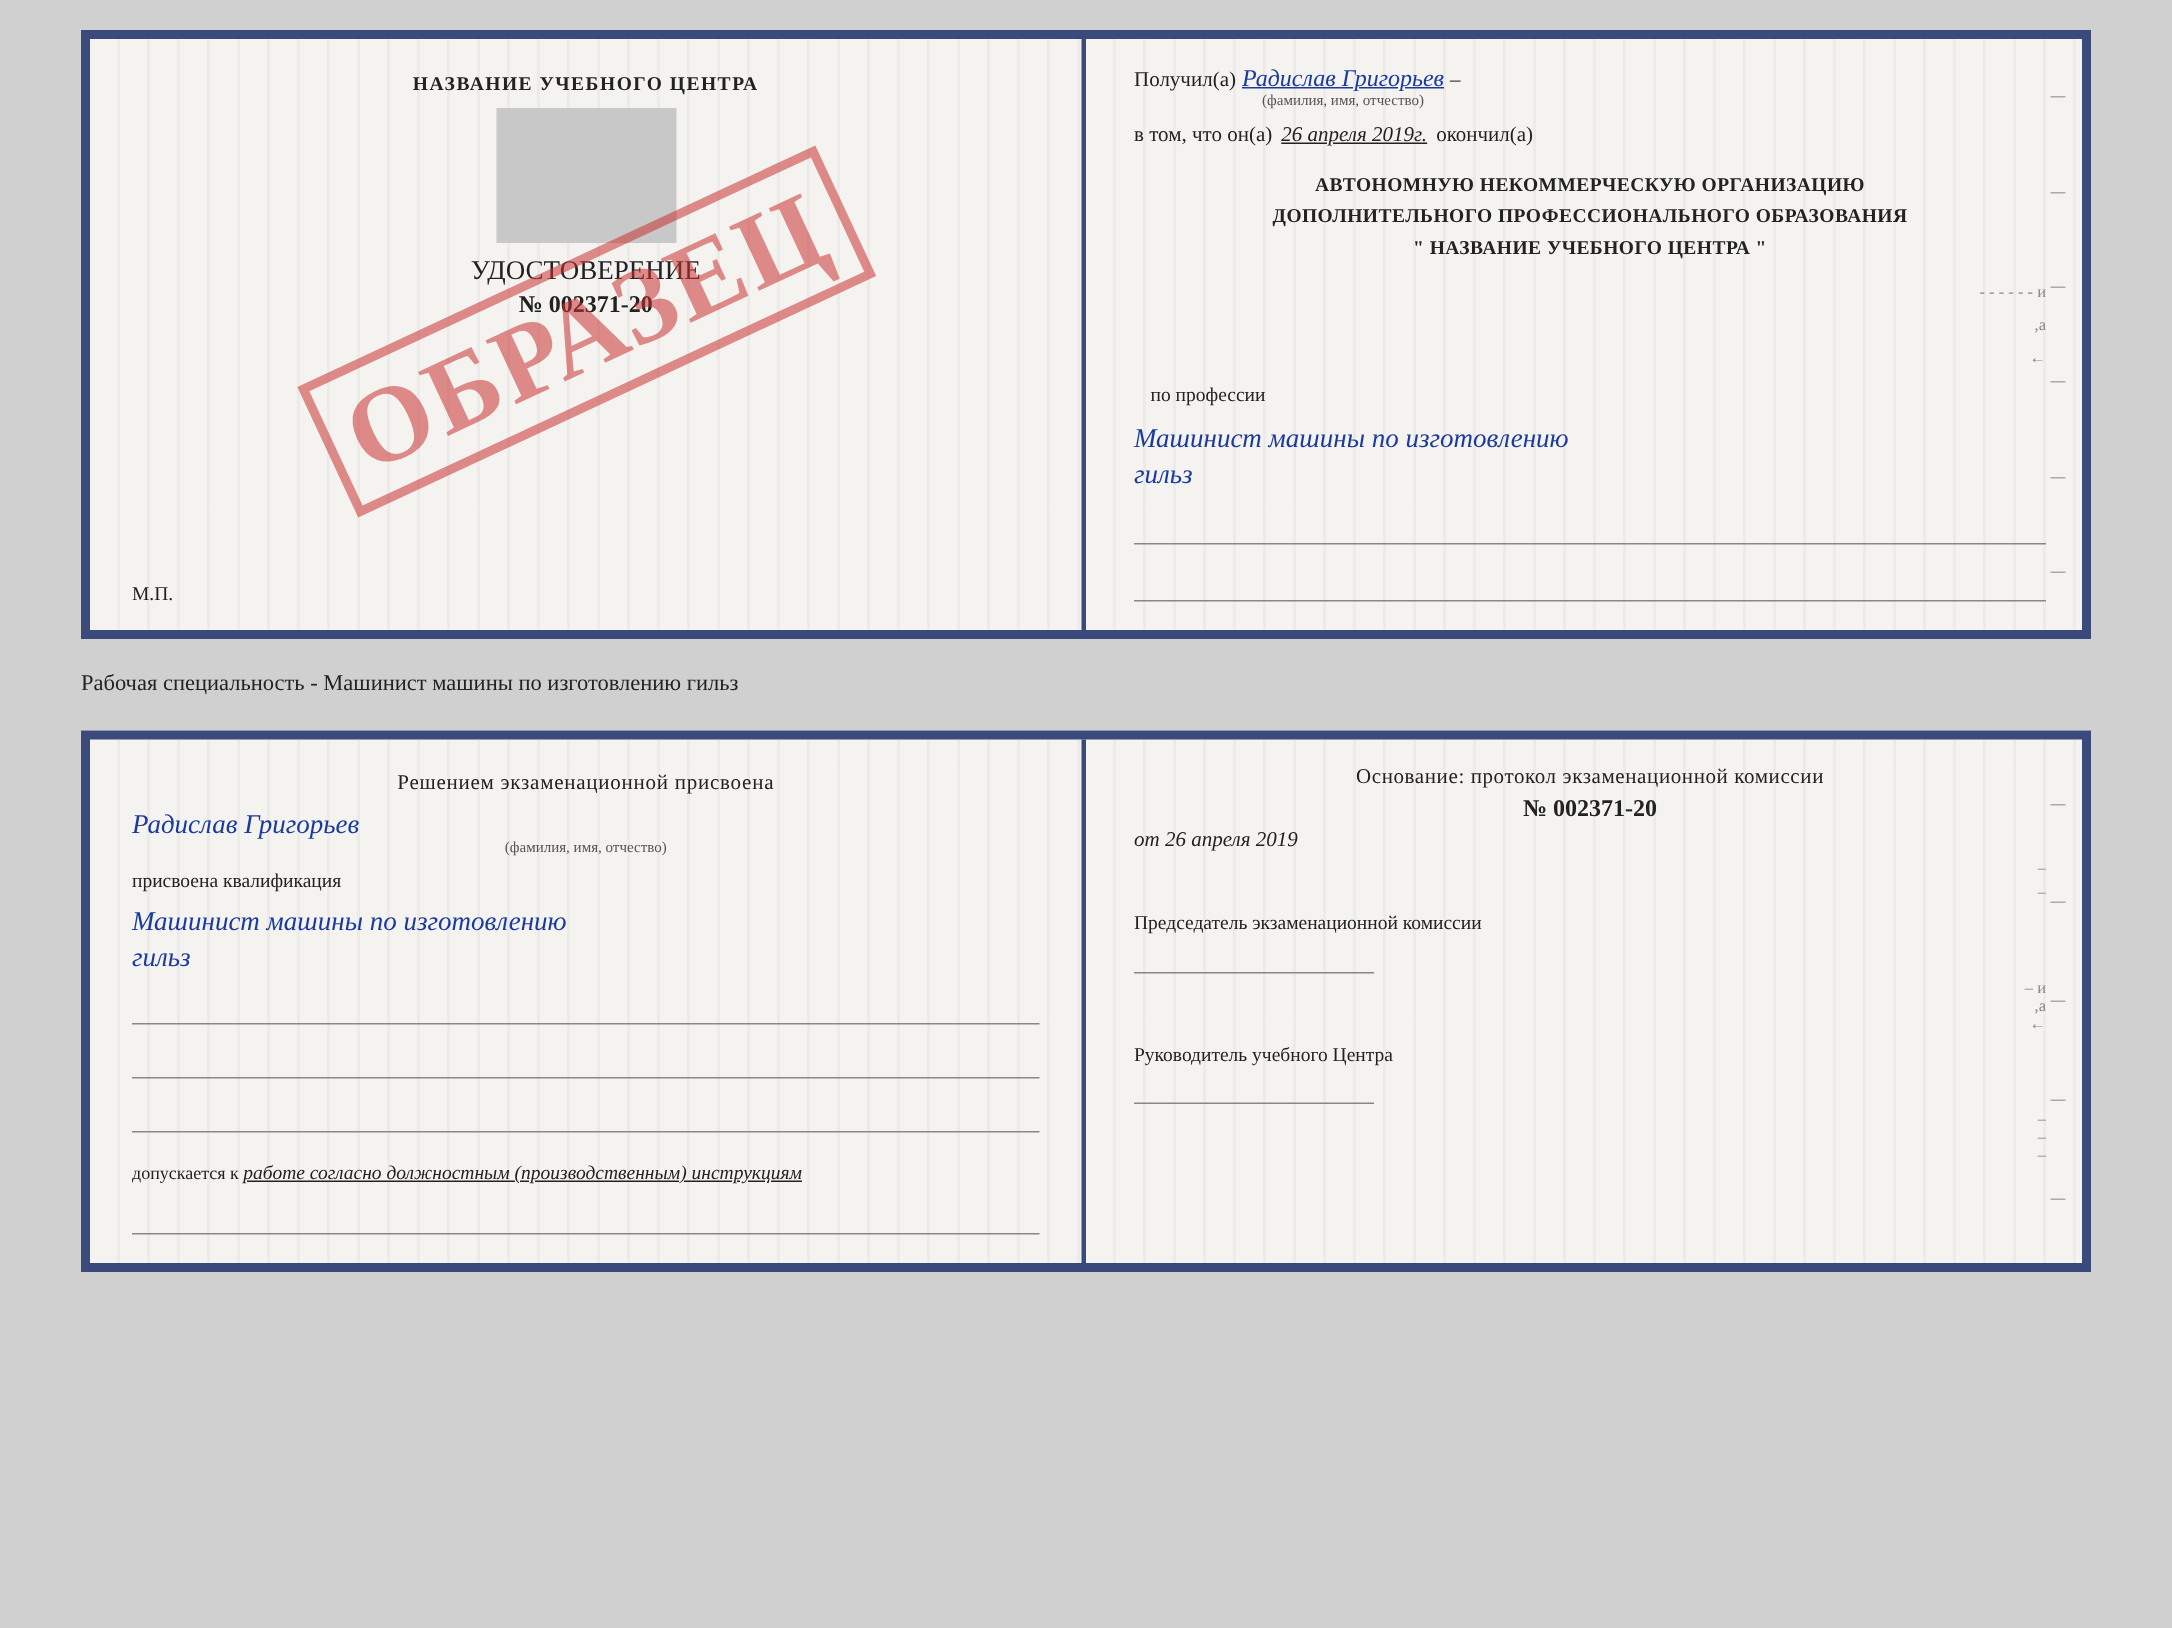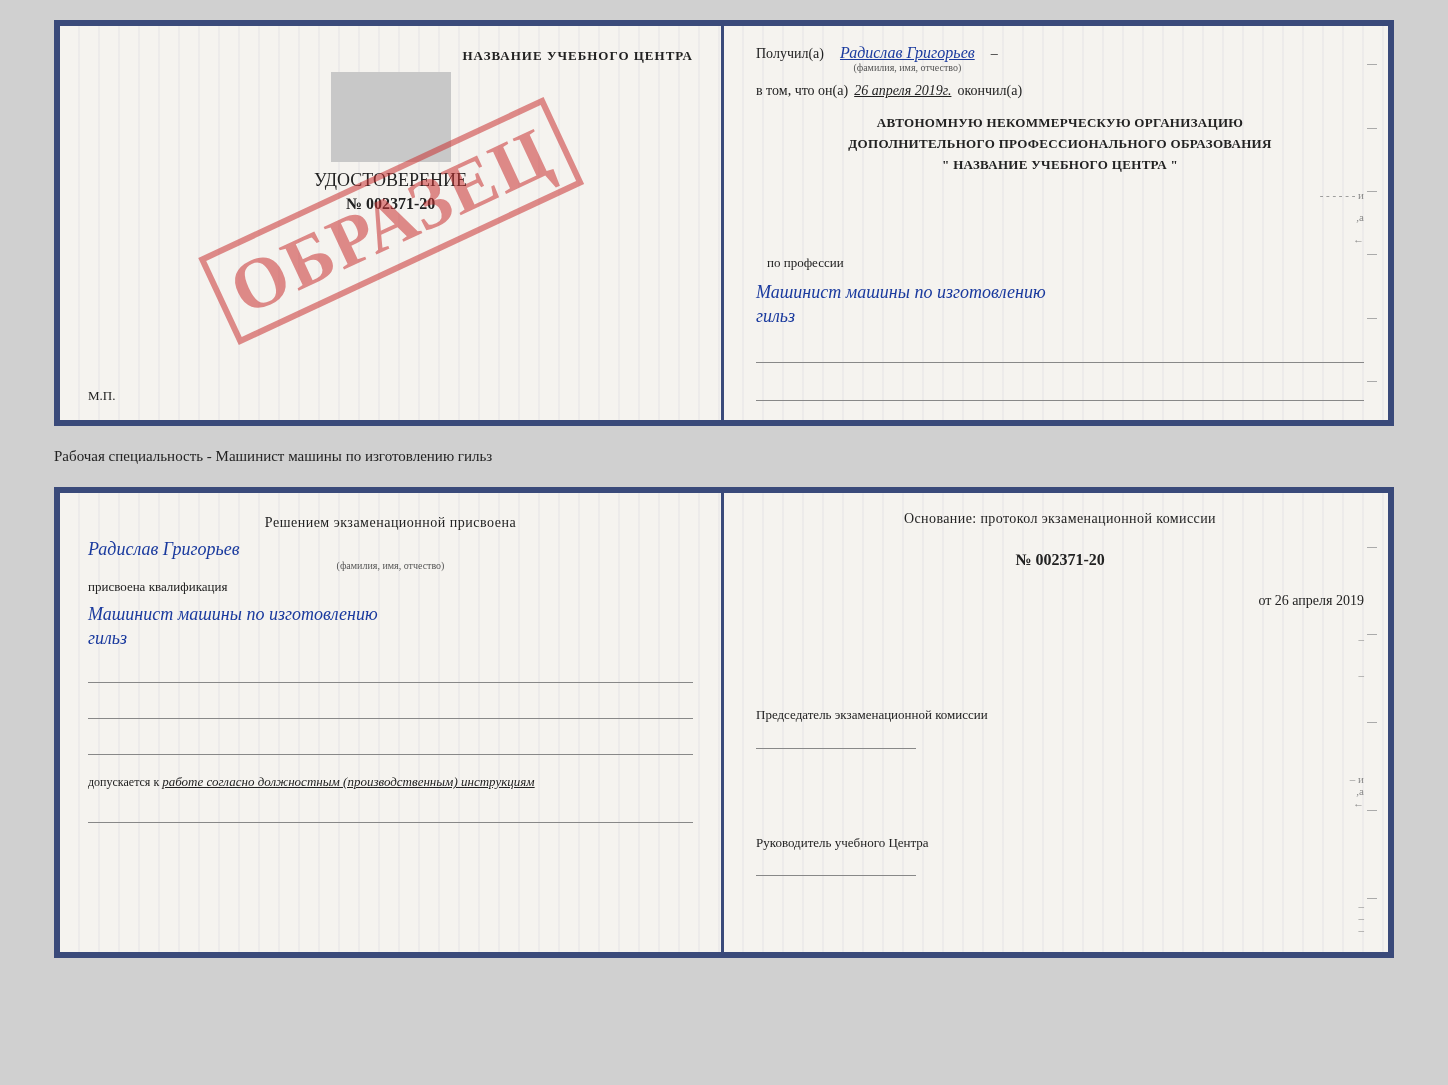--- a/index.html
+++ b/index.html
@@ -79,21 +79,21 @@
       padding: 10px 0;
     }
     .v-mark {
       width: 10px;
       height: 1px;
       background: #aaa;
     }
 
     
     .center-title {
-      text-align: right;
+      text-align: center;
       font-size: 13px;
       font-weight: bold;
       letter-spacing: 1px;
       color: #222;
       margin-bottom: 8px;
     }
 
     .gray-photo-box {
       width: 120px;
       height: 90px;
@@ -143,21 +143,21 @@
       padding: 6px 12px;
       line-height: 1;
     }
 
     
     .received-line {
       font-size: 14px;
       color: #222;
       display: flex;
       align-items: baseline;
-      gap: 16px;
+      gap: 4px;
       flex-wrap: wrap;
     }
     .received-name {
       font-size: 16px;
       color: #1a3a9e;
       font-style: italic;
       text-decoration: underline;
       font-family: 'Palatino Linotype', serif;
     }
     .small-label {
@@ -236,21 +236,21 @@
         rgba(180,180,200,0.13) 20px
       );
     }
 
     .bottom-right {
       width: 50%;
       padding: 18px 24px 16px 32px;
       position: relative;
       display: flex;
       flex-direction: column;
-      gap: 24px;
+      gap: 4px;
       background: repeating-linear-gradient(
         90deg,
         transparent,
         transparent 18px,
         rgba(180,180,200,0.13) 18px,
         rgba(180,180,200,0.13) 20px
       );
     }
 
     .decision-title {
@@ -306,21 +306,22 @@
     }
     .protocol-number {
       font-size: 16px;
       color: #222;
       text-align: center;
       font-weight: bold;
     }
     .protocol-date {
       font-size: 14px;
       color: #222;
-      text-align: right;
+      text-align: left;
+      font-style: italic;
     }
     .chairman-block {
       font-size: 13px;
       color: #222;
       line-height: 1.5;
     }
     .signature-line {
       border-bottom: 1px solid #888;
       width: 160px;
       height: 18px;

